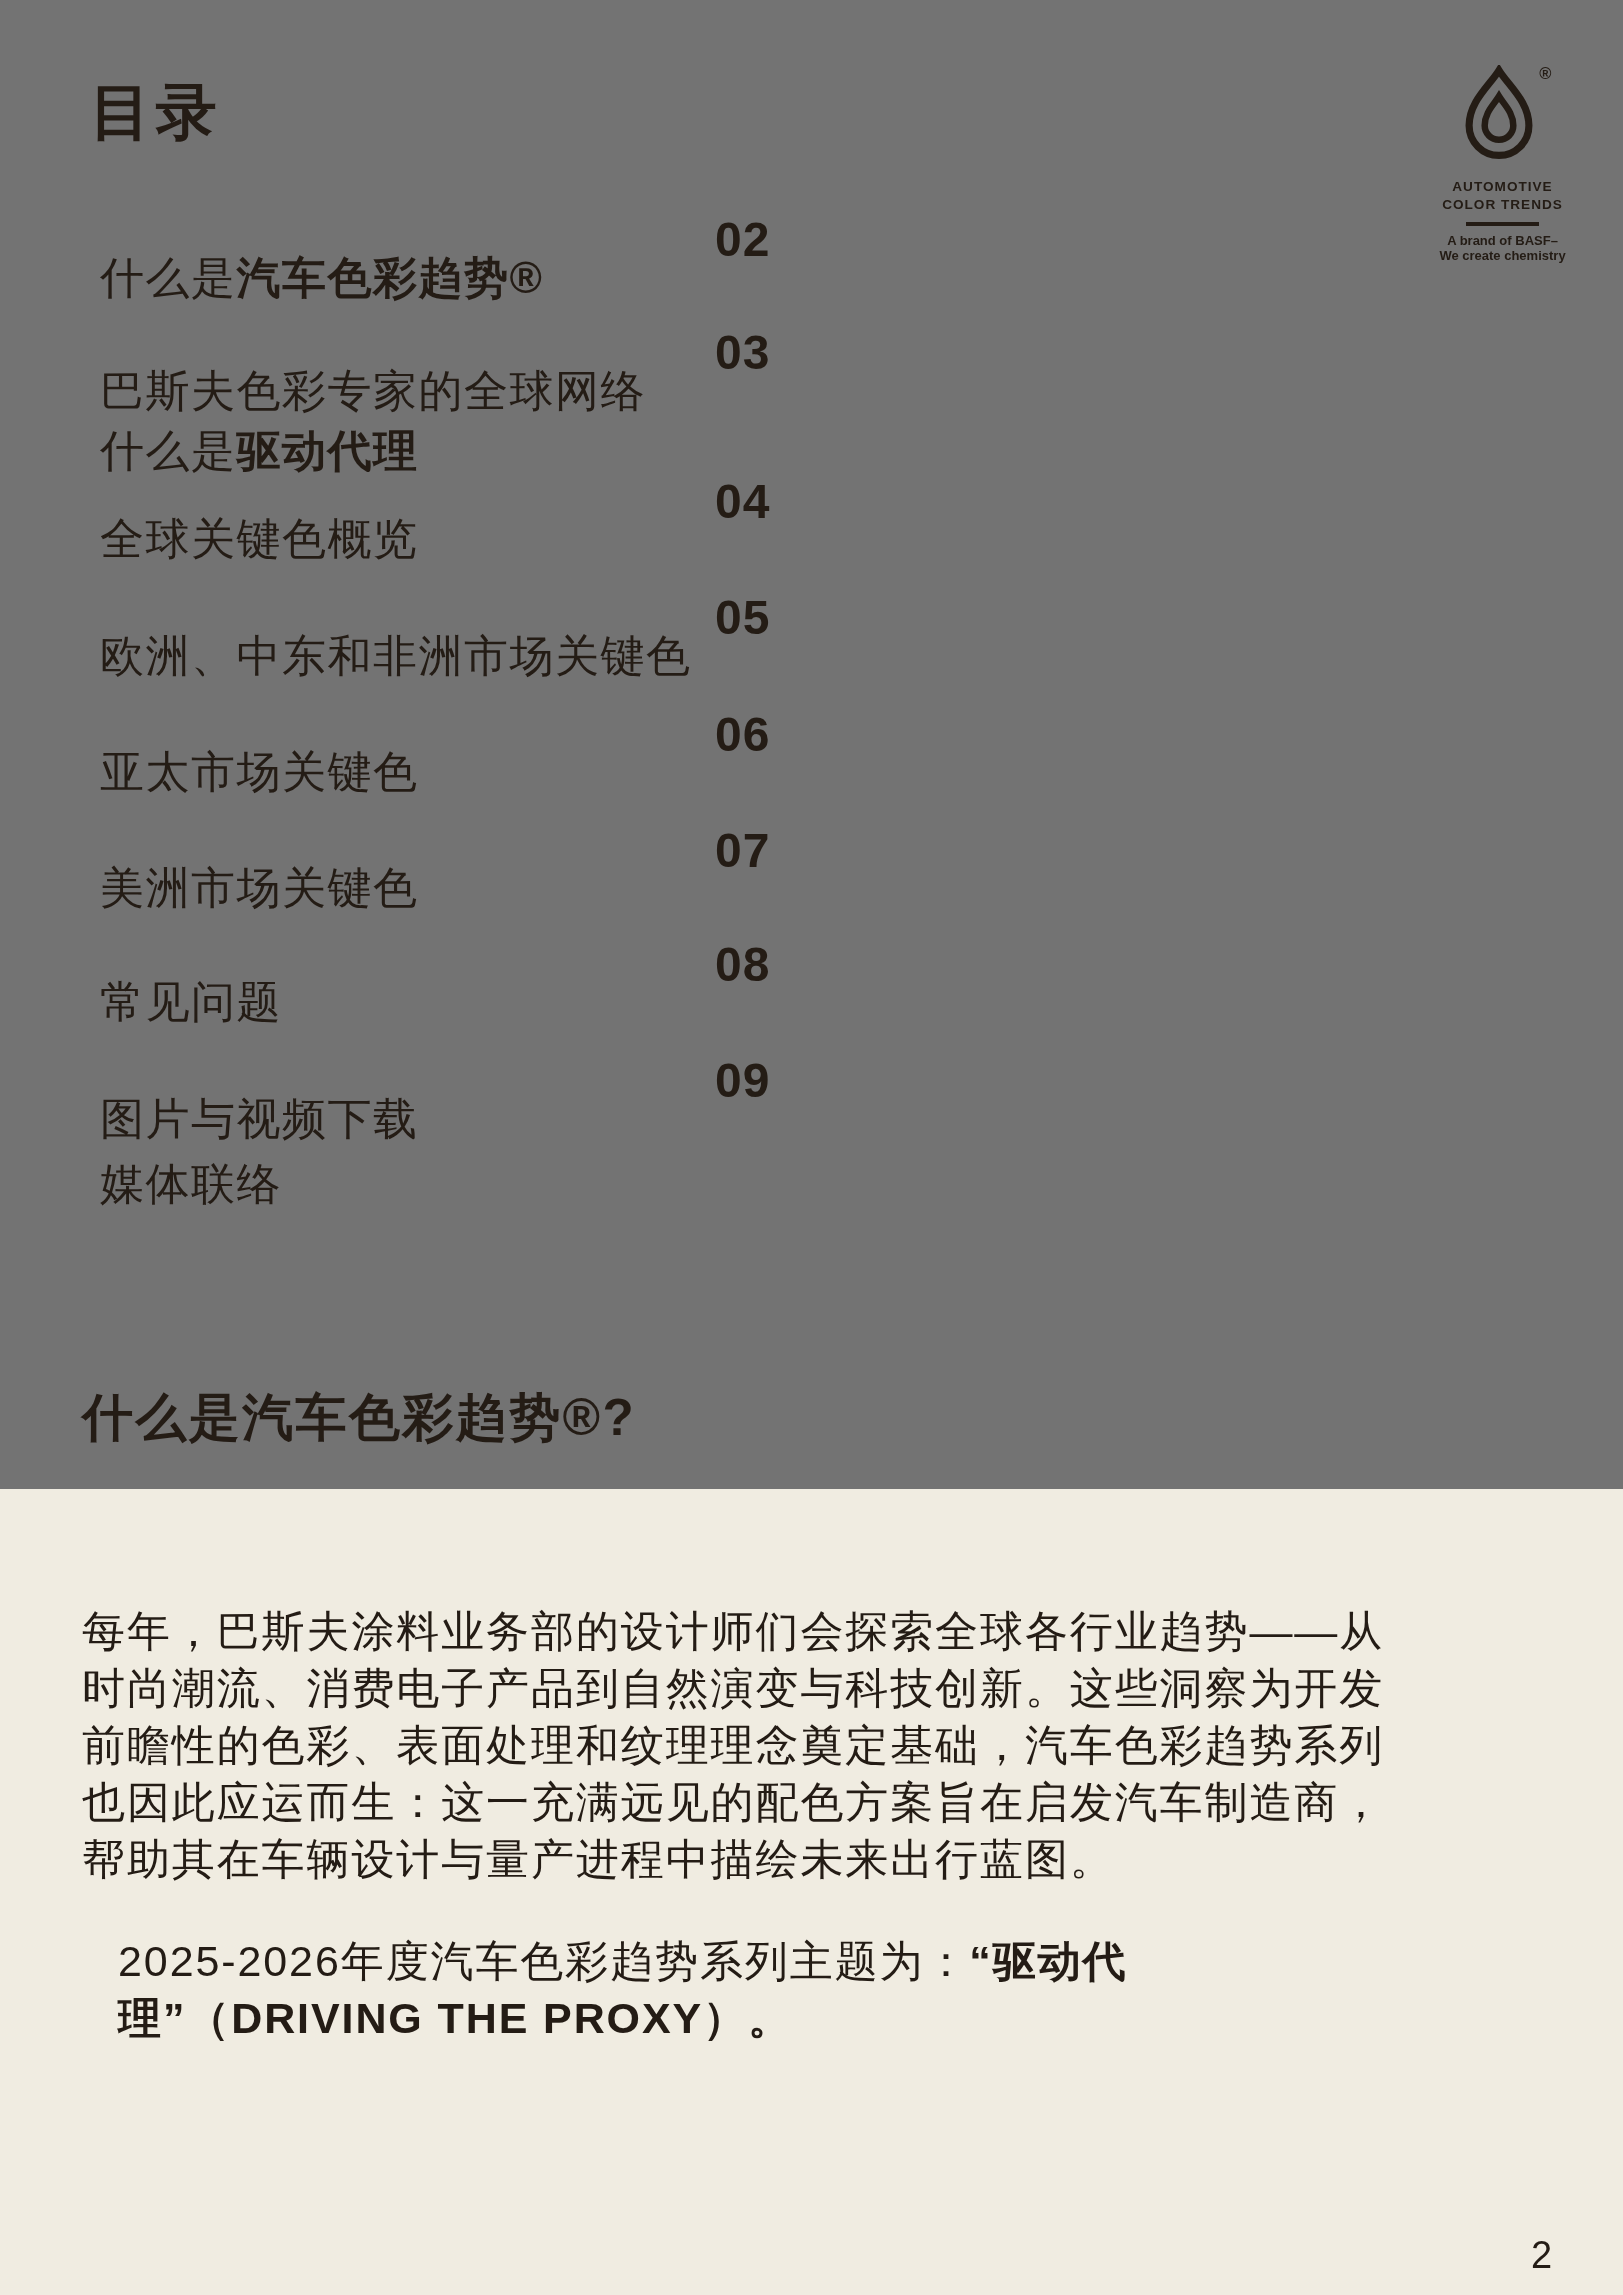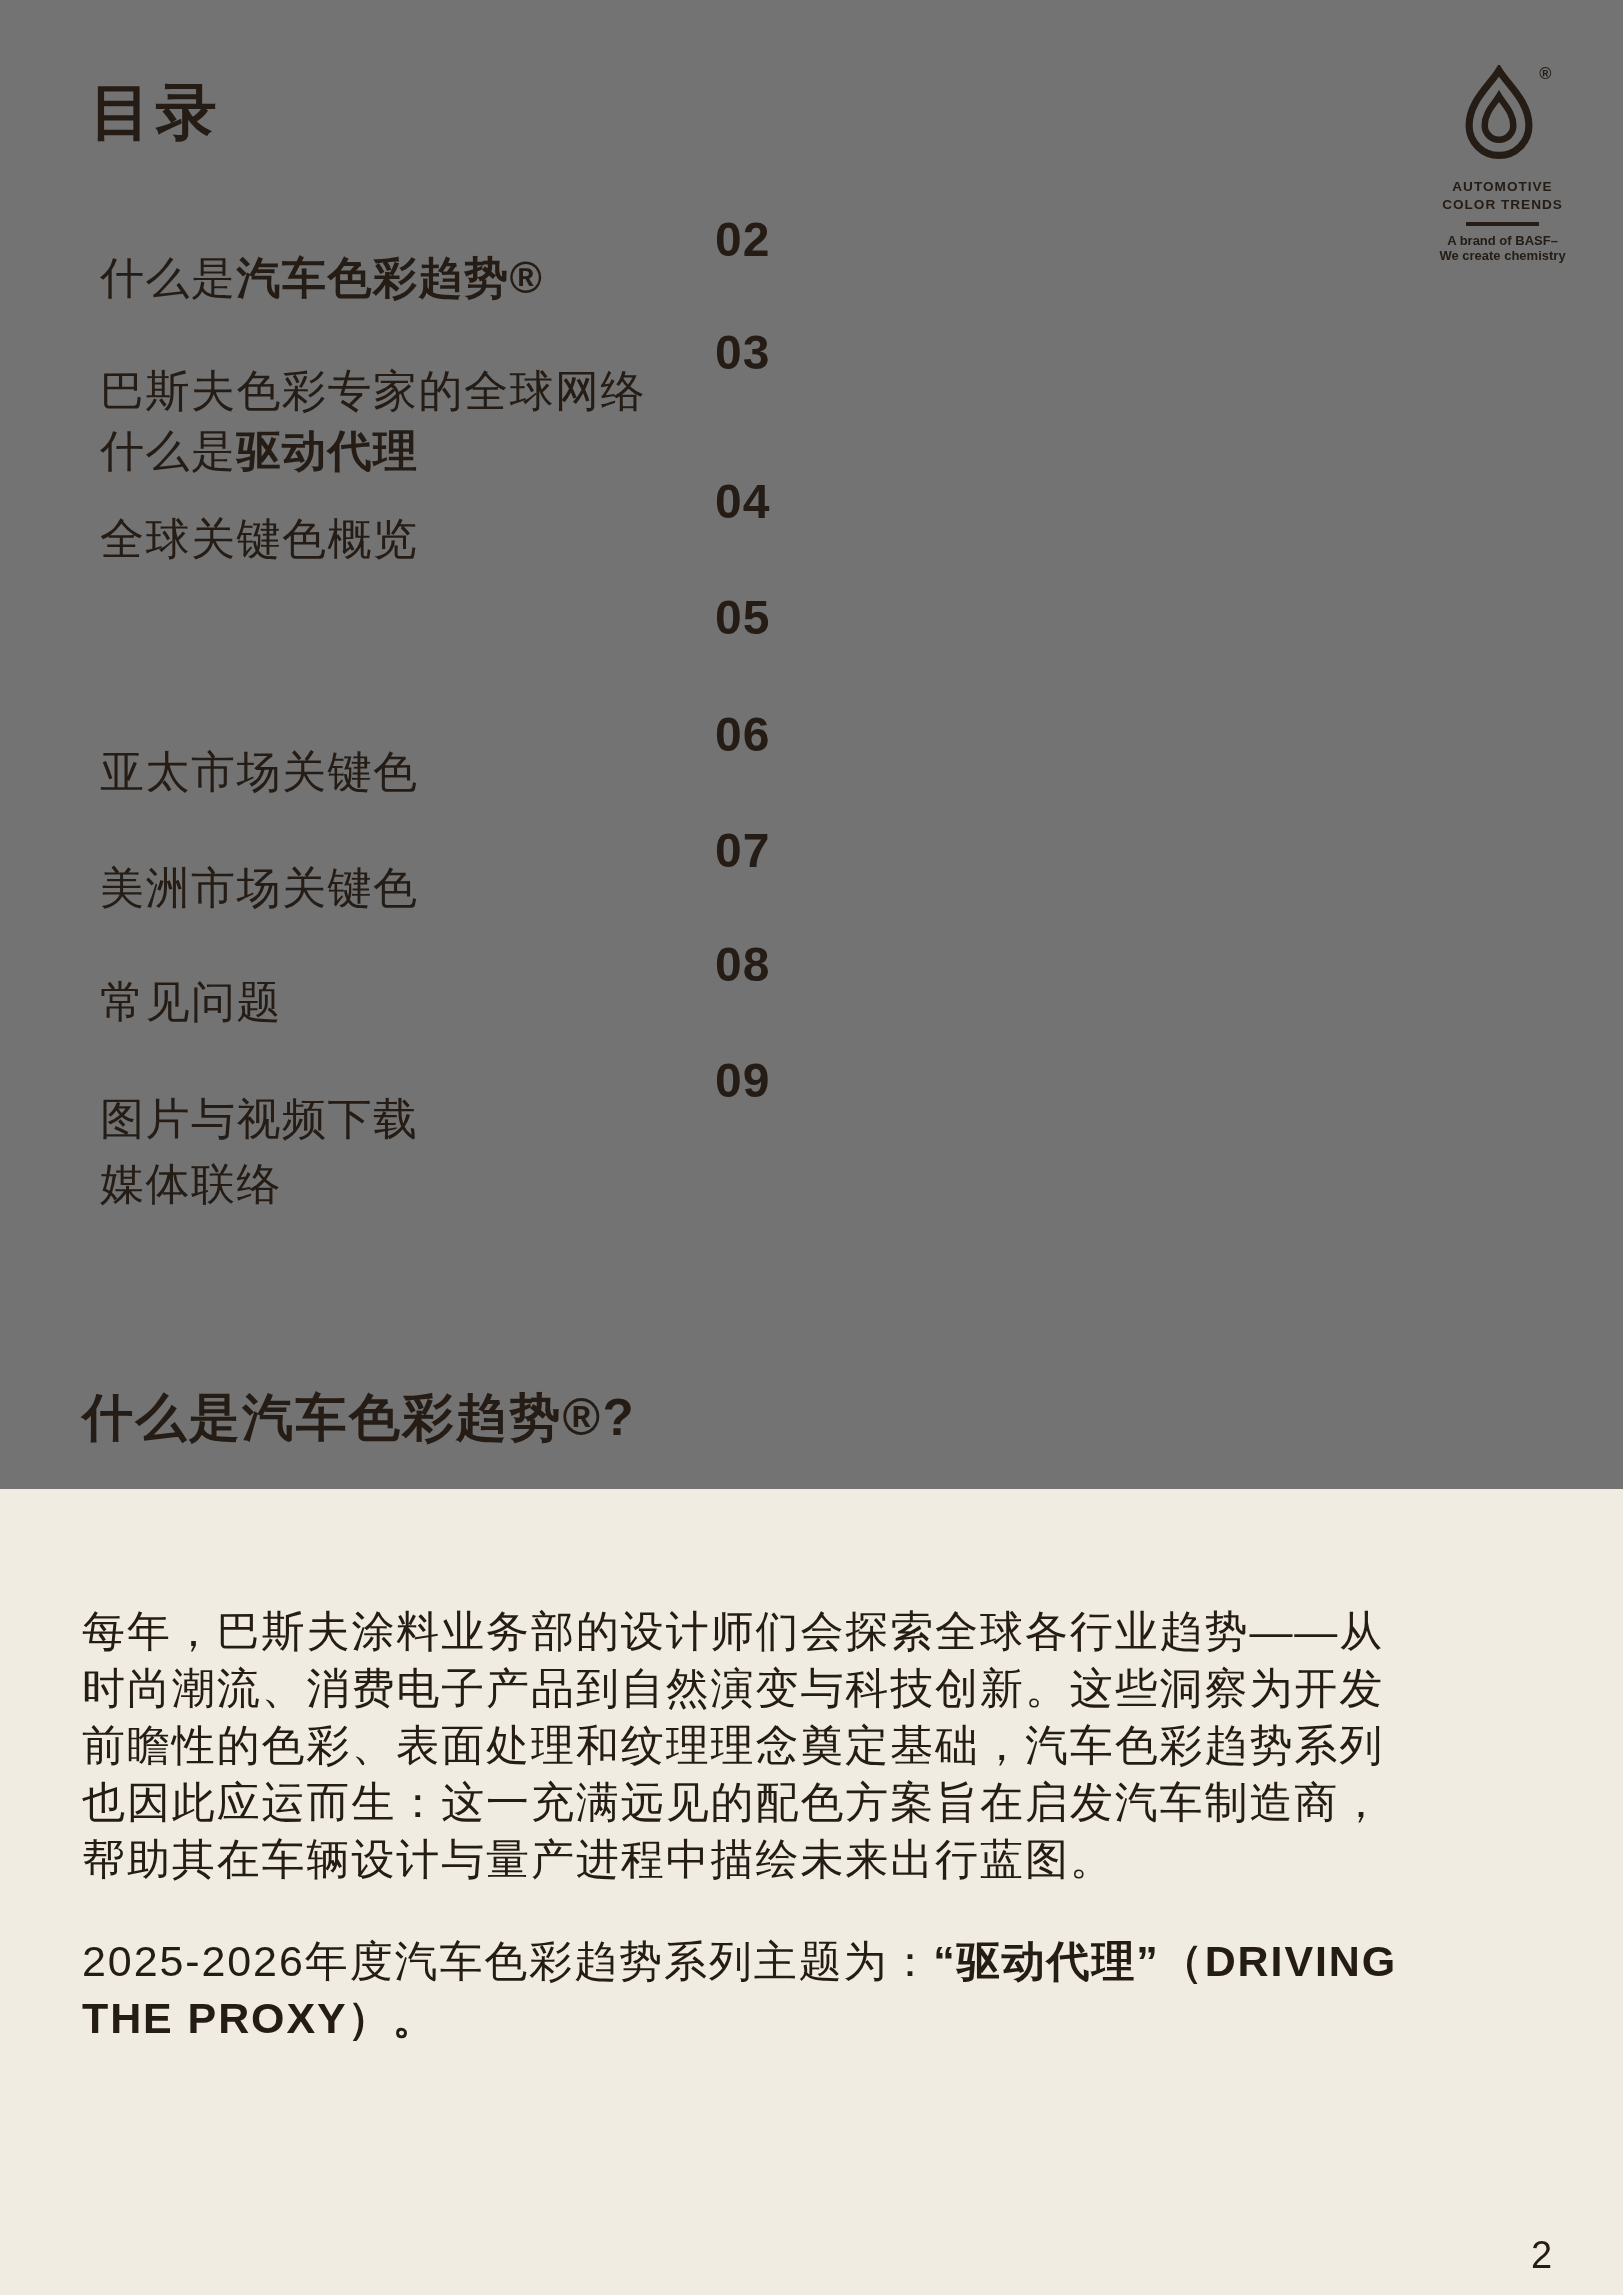--- a/index.html
+++ b/index.html
@@ -25,21 +25,21 @@
 
   
   .toc-text{position:absolute;left:100px;font-size:44px;letter-spacing:1.5px;white-space:nowrap;margin-top:28px;}
   .toc-text .bold{font-weight:700;}
   .toc-num{position:absolute;left:715px;font-size:48px;font-weight:700;letter-spacing:1px;text-align:center;}
 
   .section-heading{position:absolute;left:82px;top:1384px;font-size:51px;font-weight:700;letter-spacing:2.4px;}
 
   .panel{position:absolute;left:0;top:1489px;width:1623px;height:816px;background:var(--panel);}
   .body-copy{position:absolute;left:82px;top:114px;width:1328px;font-size:43px;line-height:57px;letter-spacing:1.9px;}
-  .body-copy p.second{margin-top:45px;}
+  .body-copy p.second{margin-top:45px;margin-left:36px;}
   .body-copy .bold{font-weight:700;}
 
   .page-num{position:absolute;left:1531px;top:2234px;font-size:38px;}
 </style>
 </head>
 <body>
 
 <div class="page">
 
   <div class="doc-title">目录</div>
@@ -63,20 +63,21 @@
   <div class="toc-num" style="top:212px">02</div>
 
   <div class="toc-text" style="top:334px"><span>巴斯夫色彩专家的全球网络</span><span class="bold"></span></div>
   <div class="toc-num" style="top:325px">03</div>
 
   <div class="toc-text" style="top:394px"><span>什么是</span><span class="bold">驱动代理</span></div>
 
   <div class="toc-text" style="top:482px"><span>全球关键色概览</span><span class="bold"></span></div>
   <div class="toc-num" style="top:474px">04</div>
 
+  <div class="toc-text" style="top:599px"><span>欧洲、中东和非洲市场关键色</span><span class="bold"></span></div>
   <div class="toc-num" style="top:590px">05</div>
 
   <div class="toc-text" style="top:715px"><span>亚太市场关键色</span><span class="bold"></span></div>
   <div class="toc-num" style="top:707px">06</div>
 
   <div class="toc-text" style="top:831px"><span>美洲市场关键色</span><span class="bold"></span></div>
   <div class="toc-num" style="top:823px">07</div>
 
   <div class="toc-text" style="top:945px"><span>常见问题</span><span class="bold"></span></div>
   <div class="toc-num" style="top:937px">08</div>

